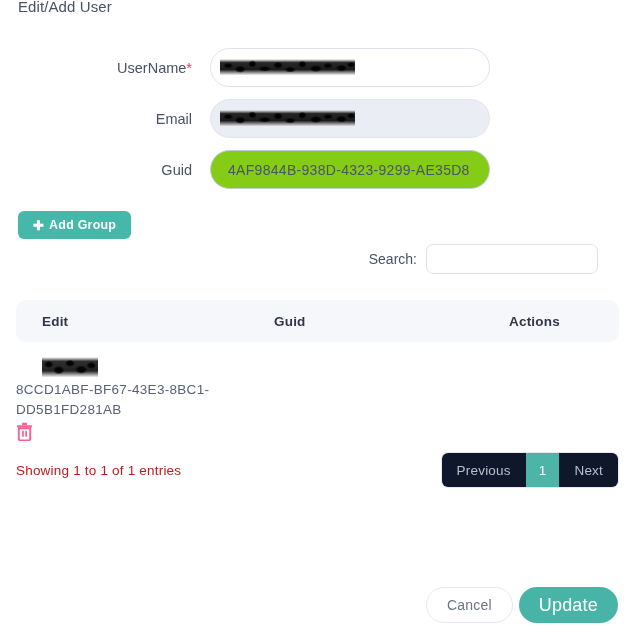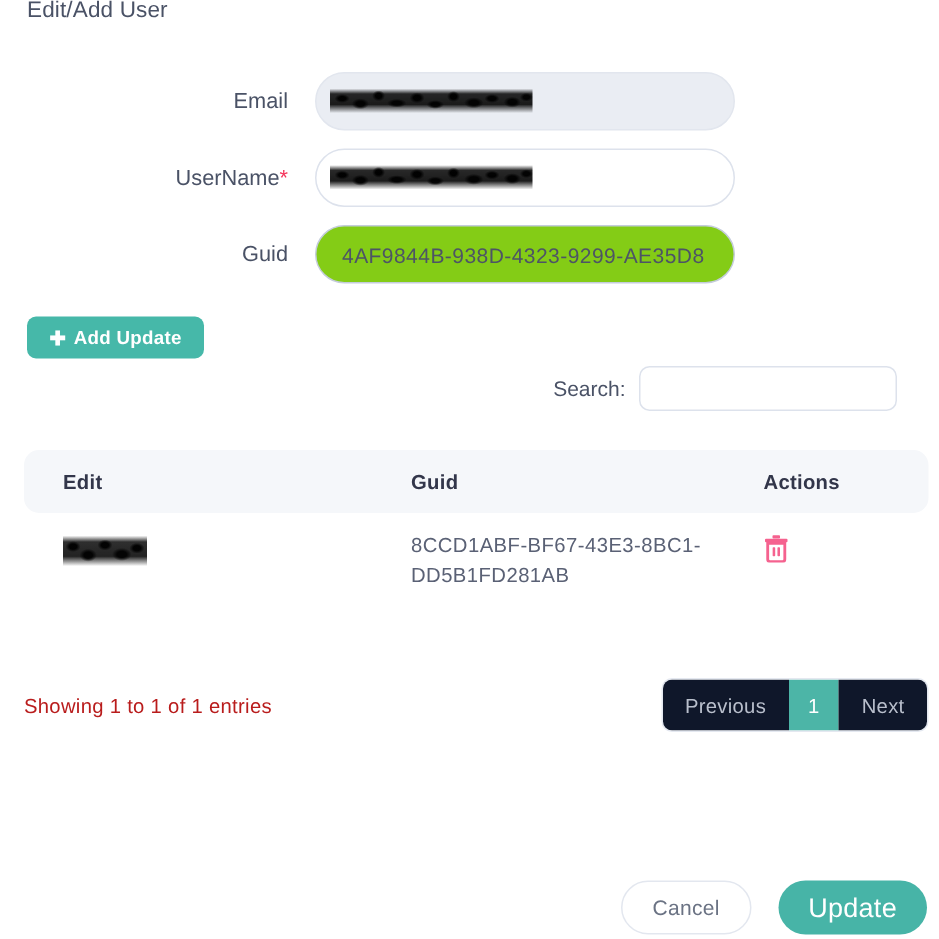--- a/index.html
+++ b/index.html
@@ -176,20 +176,21 @@
   }
   .col-group  { width: 258px; padding-left: 26px; }
   .col-guid   { width: 235px; }
   .col-action { width: 110px; }
 
   .trow {
     display: flex;
     align-items: flex-start;
     padding-top: 12px;
     min-height: 70px;
+    flex-direction: column;
   }
   .td {
     font-size: 13.5px;
     color: #5a6175;
     line-height: 20px;
     letter-spacing: 0.3px;
   }
   .td.guid-cell { width: 235px; }
   .td.group-cell { width: 258px; padding-left: 26px; position: relative; }
   .td.action-cell { width: 110px; padding-top: 2px; }
@@ -247,21 +248,21 @@
     padding: 0 13px;
   }
 
   
   .bottom-actions {
     position: absolute;
     right: 8px;
     bottom: 3px;
     display: flex;
     align-items: flex-start;
-    gap: 18px;
+    gap: 6px;
   }
   .btn-cancel {
     height: 36px;
     padding: 0 20px;
     border: 1px solid #e3e7ef;
     border-radius: 19px;
     background: #ffffff;
     color: #6b7384;
     font-family: "Liberation Sans", sans-serif;
     font-size: 14px;
@@ -282,47 +283,47 @@
   }
 </style>
 </head>
 <body>
 
 <div class="page-title">Edit/Add User</div>
 
 <div class="form-area">
 
   <div class="form-row">
+    <div class="form-label">
+      <span>UserName</span><span class="req-star">*</span>
+    </div>
+    <div class="redact-wrap">
+      <input class="form-control" type="text" value="" style="">
+      <div class="redact"></div>
+    </div>
+  </div>
+
+  <div class="form-row">
     <div class="form-label">Email</div>
     <div class="redact-wrap">
       <input class="form-control muted" type="text" readonly="" value="" style="">
       <div class="redact"></div>
     </div>
   </div>
 
   <div class="form-row">
-    <div class="form-label">
-      <span>UserName</span><span class="req-star">*</span>
-    </div>
-    <div class="redact-wrap">
-      <input class="form-control" type="text" value="" style="">
-      <div class="redact"></div>
-    </div>
-  </div>
-
-  <div class="form-row">
     <div class="form-label">Guid</div>
     <input class="form-control guid" type="text" readonly="" value="4AF9844B-938D-4323-9299-AE35D8" style="">
   </div>
 
 </div>
 
 <button class="add-group-btn">
   <span class="plus-icon">✚</span>
-  <span>Add Update</span>
+  <span>Add Group</span>
 </button>
 
 <div class="search-area">
   <span class="search-label">Search:</span>
   <input class="search-input" type="text" value="" style="">
 </div>
 
 <div class="table">
   <div class="thead">
     <div class="th col-group">Edit</div>

